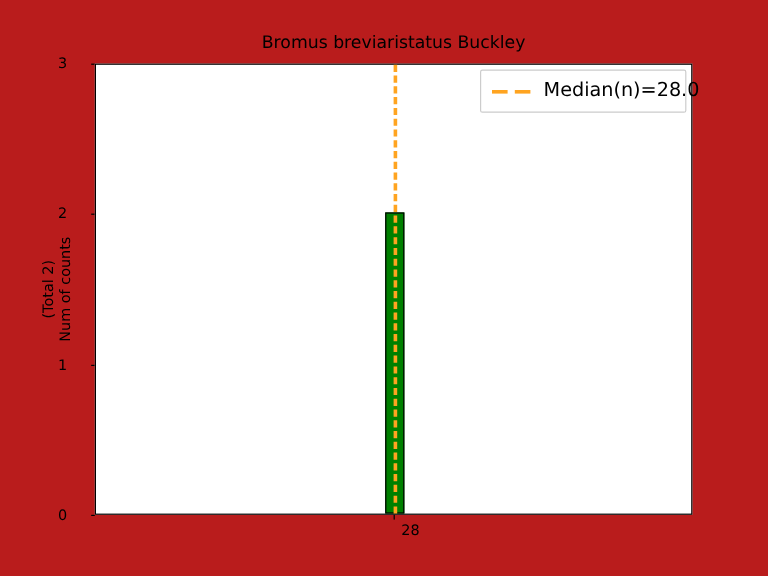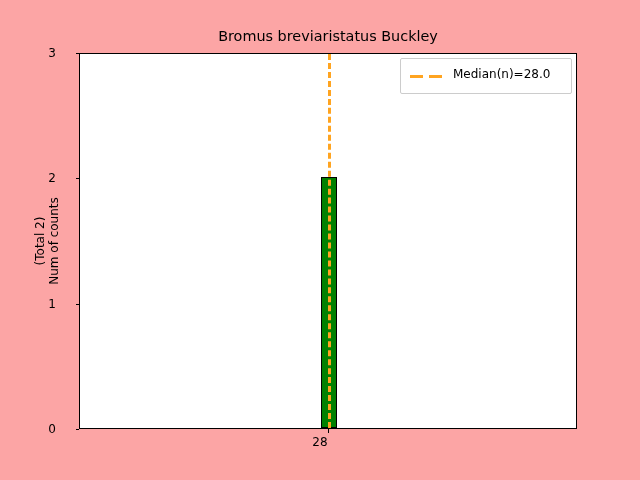--- a/index.html
+++ b/index.html
@@ -4,21 +4,21 @@
 <style>
   html, body {
     margin: 0;
     padding: 0;
     background: #ffffff;
   }
   #figure {
     position: relative;
     width: 640px;
     height: 480px;
-    background: #fca5a5;
+    background: #b91c1c;
     font-family: "DejaVu Sans", sans-serif;
     overflow: hidden;
   }
 
   
   #plot-area {
     position: absolute;
     left: 79px;
     top: 53px;
     width: 498px;
@@ -147,21 +147,21 @@
   }
   #legend-swatch .dash {
     position: absolute;
     top: 6px;
     height: 0;
     border-top: 3.2px solid #ffa420;
   }
   #legend-swatch .dash.d1 { left: 0px;  width: 13px; }
   #legend-swatch .dash.d2 { left: 19px; width: 13px; }
   #legend-text {
-    font-size: 12px;
+    font-size: 16px;
     color: #000000;
     line-height: 17px;
     text-align: right;
     white-space: nowrap;
   }
   #legend-text div { display: block; }
 </style>
 </head>
 <body>
 
@@ -185,21 +185,21 @@
   </div>
 
   <div id="plot-area">
 
     <div class="bar" style="left:241px; bottom:0px; width:16px; height:250.67px; background:#008000;"></div>
 
     <div class="median-line" style="left:248.4px; top:0px; height:374px;"></div>
   </div>
 
   <div class="xtick-mark" style="left:328px;"></div>
-  <div class="xtick-label" style="left:290px;">28</div>
+  <div class="xtick-label" style="left:312px;">28</div>
 
 
   <div id="legend">
     <div id="legend-swatch">
       <span class="dash d1"></span>
       <span class="dash d2"></span>
     </div>
     <div id="legend-text">
       <div>Median(n)=28.0</div>
     </div>

